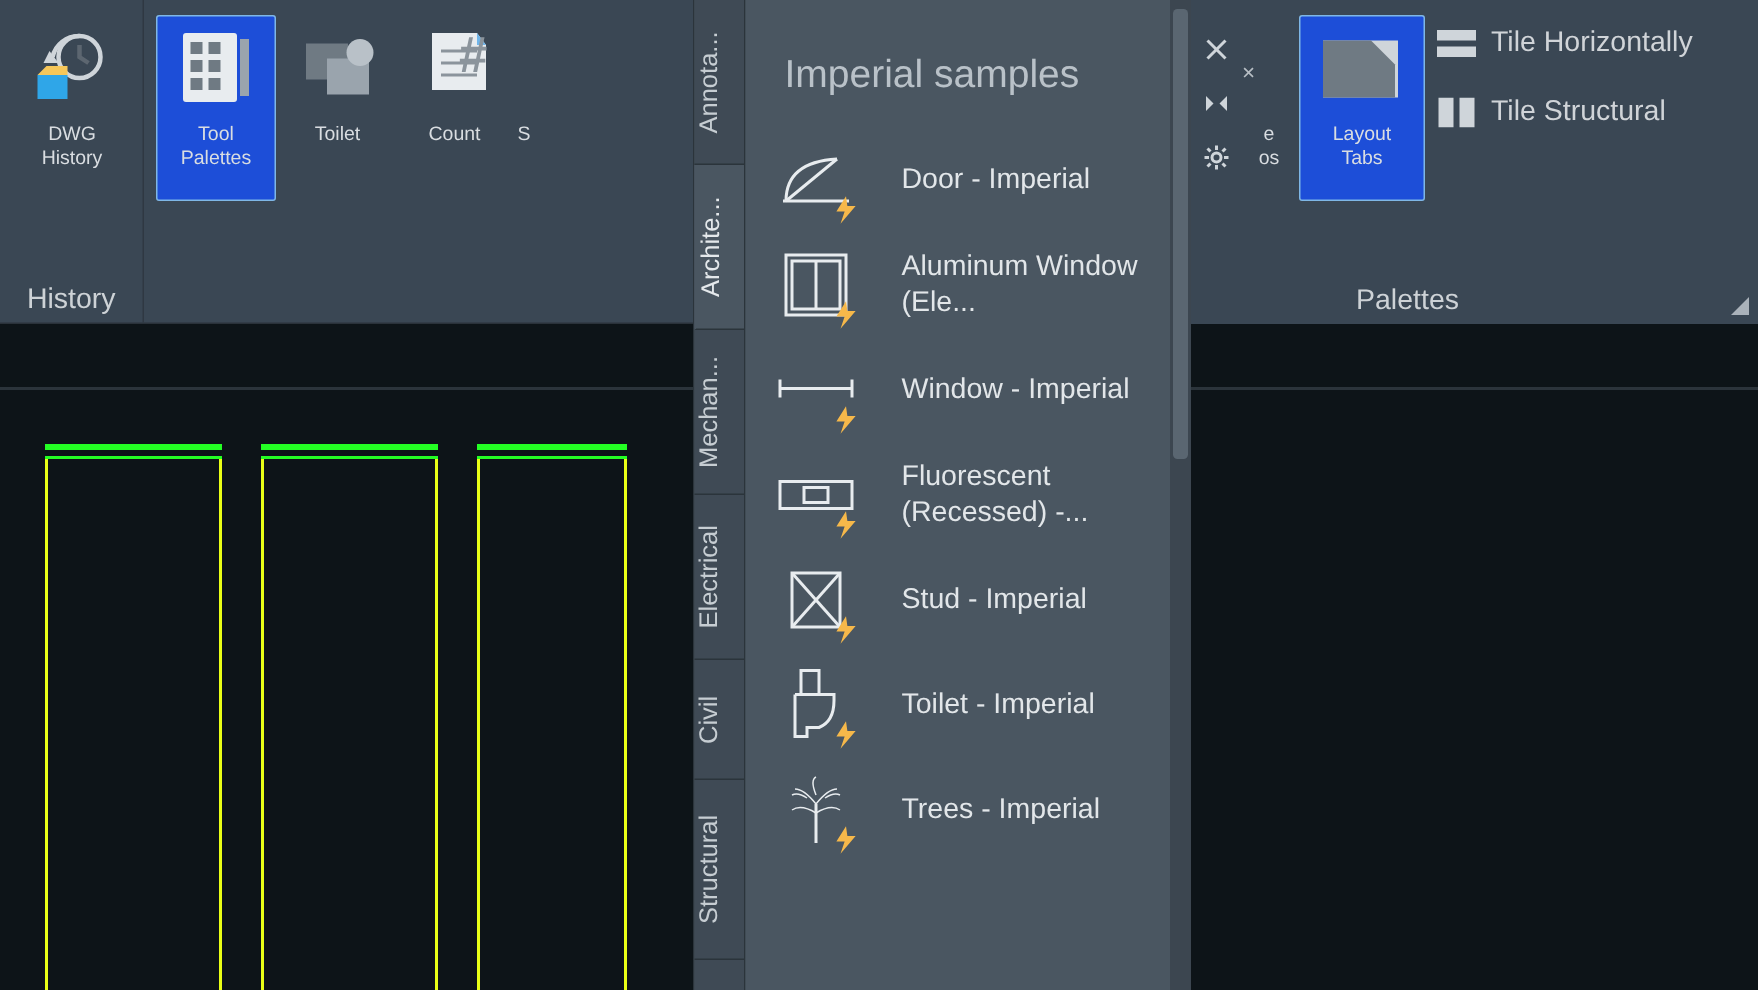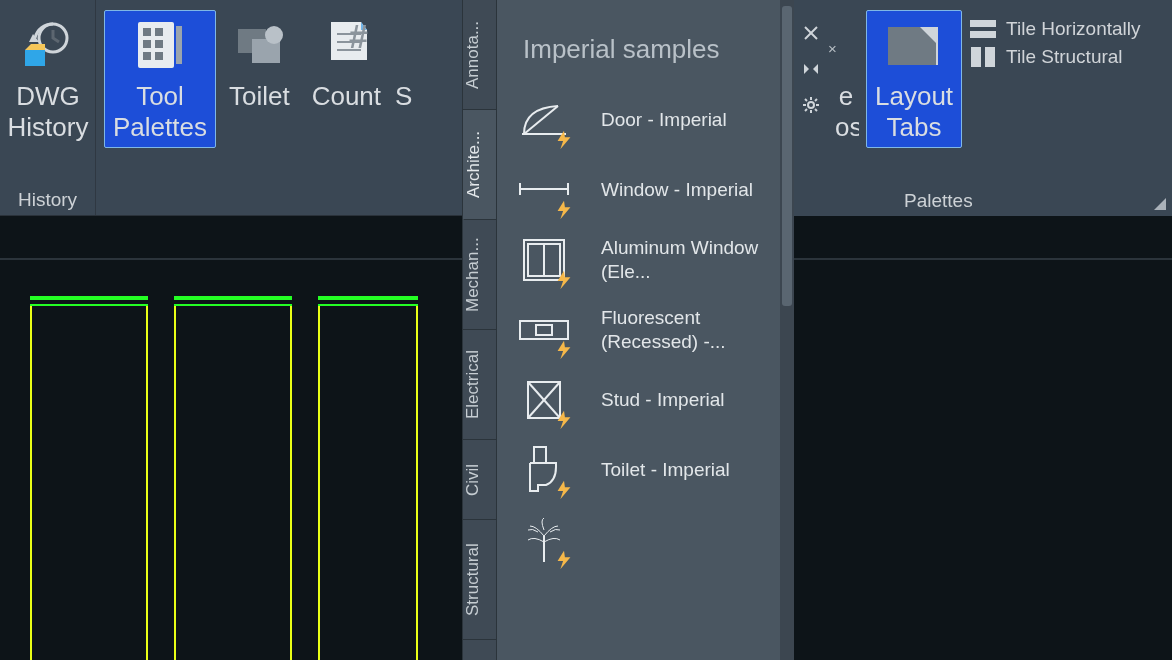--- a/index.html
+++ b/index.html
@@ -63,24 +63,24 @@
   }
   .ribbon-btn.active {
     border: 1px solid #7fb7e6;
     background: #1d4ed8;
   }
   .ribbon-btn .icon-box {
     width: 56px; height: 56px;
     display: flex; align-items: center; justify-content: center;
     margin-bottom: 8px;
   }
-  .ribbon-btn .lbl { font-size: 26px; text-align: center; line-height: 1.2; color:#d9dde1; }
+  .ribbon-btn .lbl { font-size: 13px; text-align: center; line-height: 1.2; color:#d9dde1; }
   .ribbon-btn .lbl.two { min-height: 48px; display:flex; flex-direction:column; justify-content:flex-start;}
   .ribbon-right-list{
-    display:flex; flex-direction:column; padding:10px 14px 0 6px; gap:6px;
+    display:flex; flex-direction:column; padding:10px 14px 0 6px; gap:24px;
   }
   .ribbon-right-item{ display:flex; align-items:center; gap:10px; font-size:19px; cursor:pointer; }
   .ribbon-right-item .mini-icon{ width:26px; height:20px; display:flex; align-items:center; justify-content:center;}
   .dialog-corner{
     position:absolute; right:6px; bottom:6px; width:14px; height:14px;
     cursor:pointer;
   }
   .dialog-corner::before{
     content:""; position:absolute; right:0; bottom:0;
     border:6px solid transparent; border-right-color:#aab2ba; border-bottom-color:#aab2ba;
@@ -368,48 +368,48 @@
               <svg viewBox="0 0 24 24">
                 <polygon points="12,2 5,13 11,13 8,22 19,9 13,9" fill="#f6b84a"></polygon>
               </svg>
             </span>
         </div>
         <div class="pi-text">Door - Imperial</div>
       </div>
 
       <div class="palette-item">
         <div class="pi-icon">
+          <svg width="48" height="48" viewBox="0 0 48 48">
+            <rect x="4" y="4" width="40" height="40" fill="none" stroke="#e8ecef" stroke-width="2"></rect>
+            <rect x="8" y="8" width="32" height="32" fill="none" stroke="#e8ecef" stroke-width="2"></rect>
+            <line x1="24" y1="8" x2="24" y2="40" stroke="#e8ecef" stroke-width="2"></line>
+          </svg>
+          <span class="bolt">
+              <svg viewBox="0 0 24 24">
+                <polygon points="12,2 5,13 11,13 8,22 19,9 13,9" fill="#f6b84a"></polygon>
+              </svg>
+            </span>
+        </div>
+        <div class="pi-text">Aluminum Window (Ele...</div>
+      </div>
+
+      <div class="palette-item">
+        <div class="pi-icon">
           <svg width="52" height="30" viewBox="0 0 52 30">
             <line x1="2" y1="14" x2="50" y2="14" stroke="#e8ecef" stroke-width="2"></line>
             <line x1="2" y1="8" x2="2" y2="20" stroke="#e8ecef" stroke-width="2"></line>
             <line x1="50" y1="8" x2="50" y2="20" stroke="#e8ecef" stroke-width="2"></line>
           </svg>
           <span class="bolt">
               <svg viewBox="0 0 24 24">
                 <polygon points="12,2 5,13 11,13 8,22 19,9 13,9" fill="#f6b84a"></polygon>
               </svg>
             </span>
         </div>
         <div class="pi-text">Window - Imperial</div>
-      </div>
-
-      <div class="palette-item">
-        <div class="pi-icon">
-          <svg width="48" height="48" viewBox="0 0 48 48">
-            <rect x="4" y="4" width="40" height="40" fill="none" stroke="#e8ecef" stroke-width="2"></rect>
-            <rect x="8" y="8" width="32" height="32" fill="none" stroke="#e8ecef" stroke-width="2"></rect>
-            <line x1="24" y1="8" x2="24" y2="40" stroke="#e8ecef" stroke-width="2"></line>
-          </svg>
-          <span class="bolt">
-              <svg viewBox="0 0 24 24">
-                <polygon points="12,2 5,13 11,13 8,22 19,9 13,9" fill="#f6b84a"></polygon>
-              </svg>
-            </span>
-        </div>
-        <div class="pi-text">Aluminum Window (Ele...</div>
       </div>
 
       <div class="palette-item">
         <div class="pi-icon">
           <svg width="52" height="30" viewBox="0 0 52 30">
             <rect x="2" y="6" width="48" height="18" fill="none" stroke="#e8ecef" stroke-width="2"></rect>
             <rect x="18" y="10" width="16" height="10" fill="none" stroke="#e8ecef" stroke-width="2"></rect>
           </svg>
           <span class="bolt">
               <svg viewBox="0 0 24 24">
@@ -464,20 +464,21 @@
               <path d="M18 16 q-6 -4 -10 -2"></path>
               <path d="M30 16 q6 -4 10 -2"></path>
             </g>
           </svg>
           <span class="bolt">
               <svg viewBox="0 0 24 24">
                 <polygon points="12,2 5,13 11,13 8,22 19,9 13,9" fill="#f6b84a"></polygon>
               </svg>
             </span>
         </div>
+        <div class="pi-text">Trees - Imperial</div>
       </div>
 
     </div>
     <div class="palette-scroll">
       <div class="thumb"></div>
     </div>
   </div>
 </div>
 
 <div class="palette-ctrls">

